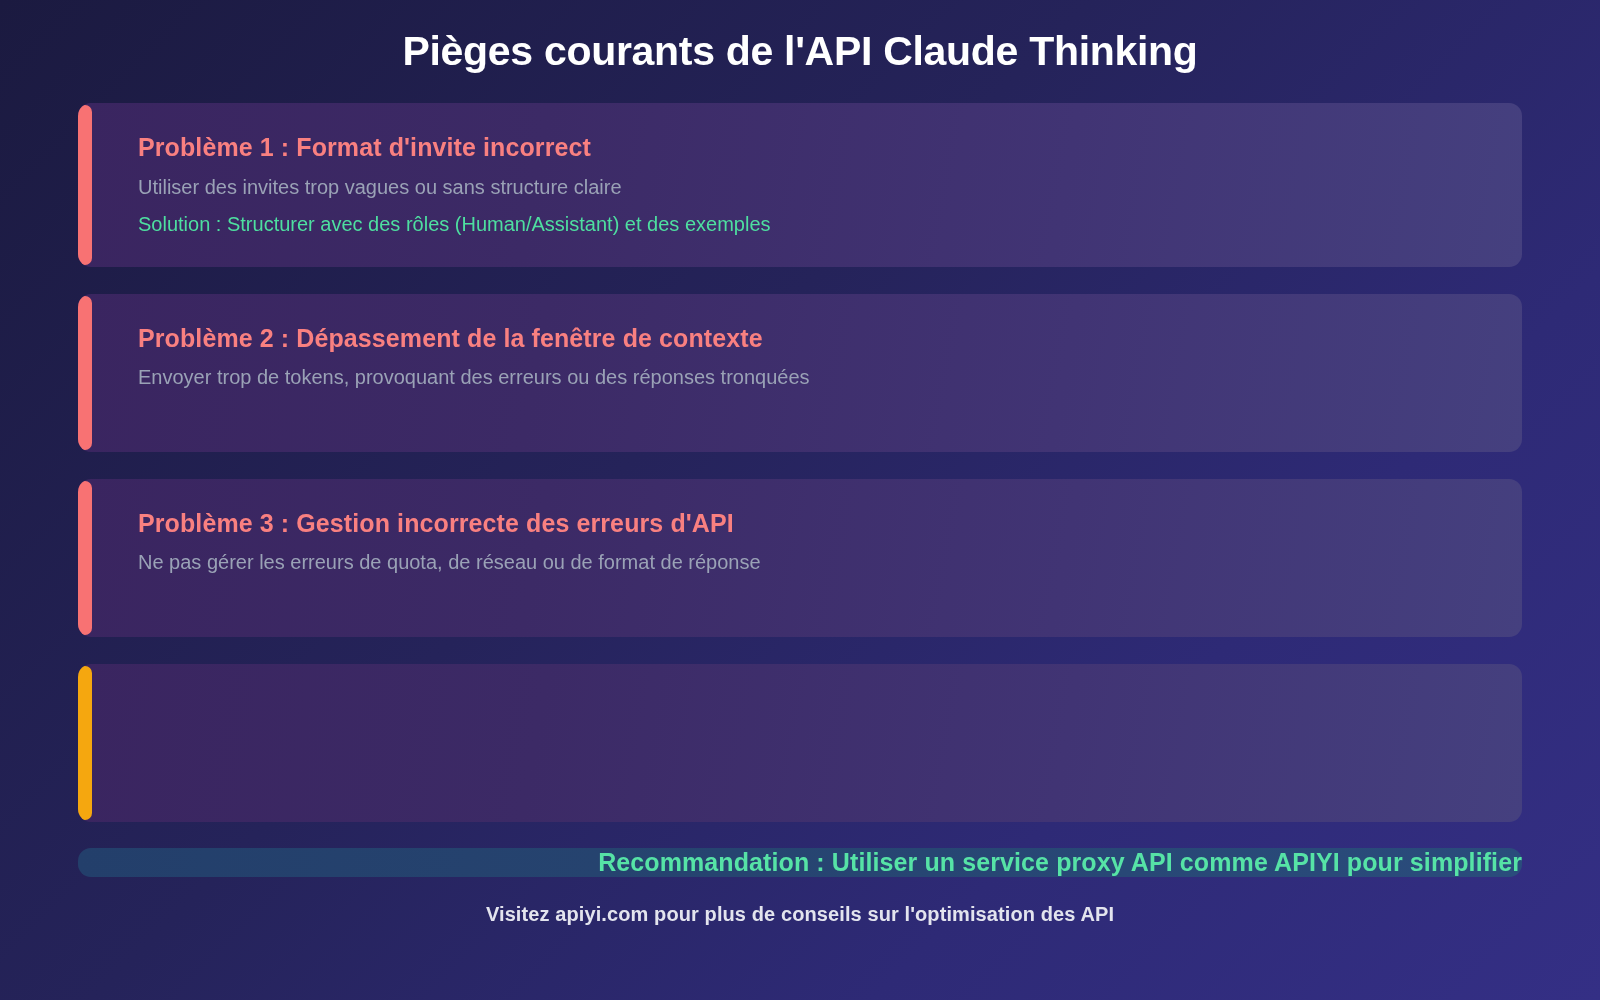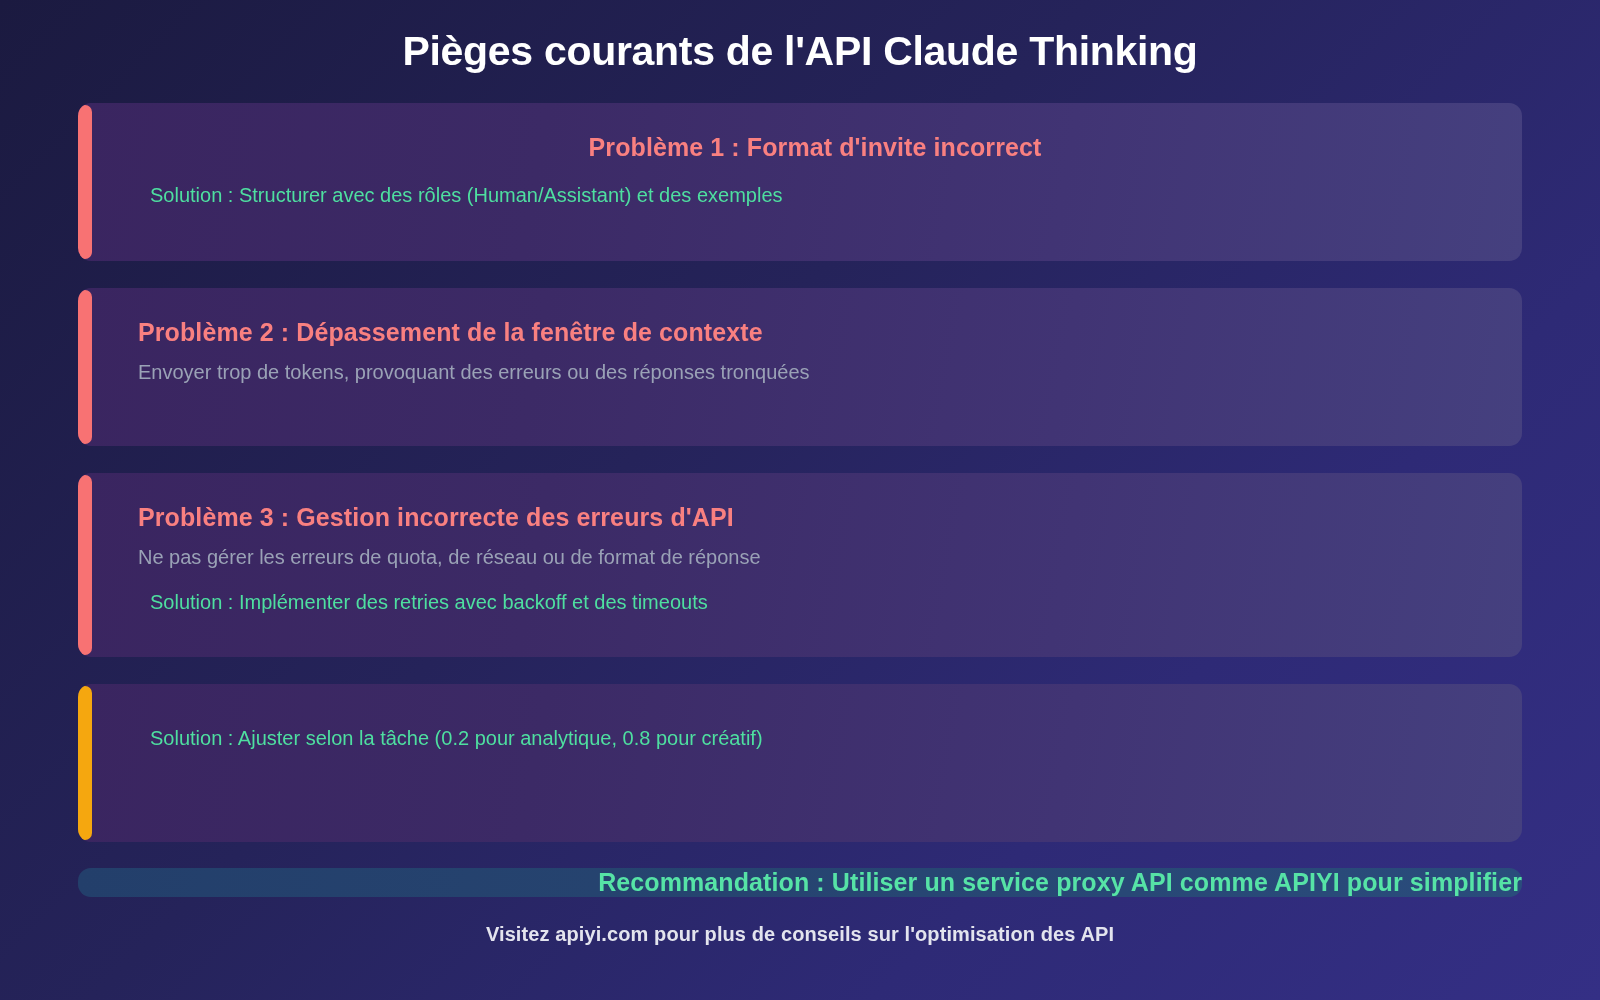--- a/index.html
+++ b/index.html
@@ -76,21 +76,21 @@
 
   .card-desc {
     margin: 0 0 4px 0;
     font-size: 20px;
     font-weight: normal;
     color: #9aa2b6;
     line-height: 1.65;
   }
 
   .card-solution {
-    margin: 12px;
+    margin: 0;
     font-size: 20px;
     font-weight: normal;
     color: #4edfa0;
     line-height: 1.65;
   }
 
   
   .recommendation {
     margin: 26px 78px 0 78px;
     border-radius: 13px;
@@ -123,40 +123,39 @@
 <body>
 
 <div class="page">
 
   <h1 class="page-title">Pièges courants de l'API Claude Thinking</h1>
 
   <div class="cards">
 
     <div class="card">
       <span class="accent-bar" style="background: rgb(248, 114, 115);"></span>
-      <p class="card-title" style="color: rgb(249, 128, 128); text-align: center;">Problème 1 : Format d'invite incorrect</p>
+      <p class="card-title" style="color: rgb(249, 128, 128);">Problème 1 : Format d'invite incorrect</p>
+      <p class="card-desc">Utiliser des invites trop vagues ou sans structure claire</p>
       <p class="card-solution">Solution : Structurer avec des rôles (Human/Assistant) et des exemples</p>
     </div>
 
     <div class="card">
       <span class="accent-bar" style="background: rgb(248, 114, 115);"></span>
       <p class="card-title" style="color: rgb(249, 128, 128);">Problème 2 : Dépassement de la fenêtre de contexte</p>
       <p class="card-desc">Envoyer trop de tokens, provoquant des erreurs ou des réponses tronquées</p>
     </div>
 
     <div class="card">
       <span class="accent-bar" style="background: rgb(248, 114, 115);"></span>
       <p class="card-title" style="color: rgb(249, 128, 128);">Problème 3 : Gestion incorrecte des erreurs d'API</p>
       <p class="card-desc">Ne pas gérer les erreurs de quota, de réseau ou de format de réponse</p>
-      <p class="card-solution">Solution : Implémenter des retries avec backoff et des timeouts</p>
     </div>
 
     <div class="card">
       <span class="accent-bar" style="background: rgb(245, 167, 15);"></span>
-      <p class="card-solution">Solution : Ajuster selon la tâche (0.2 pour analytique, 0.8 pour créatif)</p>
     </div>
 
   </div>
 
   <div class="recommendation">
     <span class="recommendation-text">Recommandation : Utiliser un service proxy API comme APIYI pour simplifier</span>
   </div>
 
   <div class="footer">Visitez apiyi.com pour plus de conseils sur l'optimisation des API</div>
 

